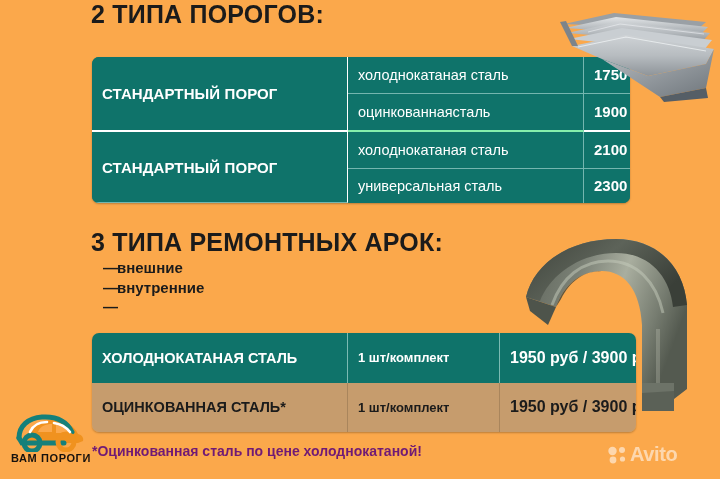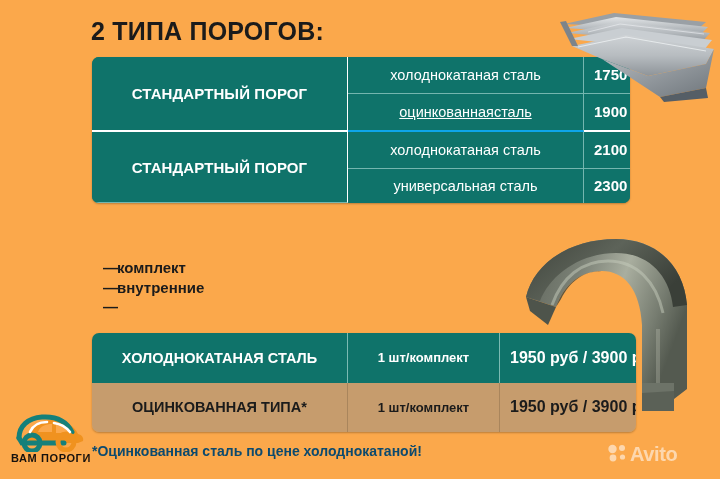--- a/index.html
+++ b/index.html
@@ -24,21 +24,21 @@
   
   .heading {
     position: absolute;
     color: #1b1b1b;
     font-weight: bold;
     letter-spacing: .2px;
     white-space: nowrap;
   }
   #heading-sills {
     left: 91px;
-    top: 17px;
+    top: 0;
     font-size: 25px;
   }
   #heading-arches {
     left: 91px;
     top: 228px;
     font-size: 25px;
   }
 
   
   #arch-types-list {
@@ -67,21 +67,21 @@
     border-collapse: separate;
     border-spacing: 0;
     table-layout: fixed;
     border-radius: 7px;
     overflow: hidden;
     box-shadow: 0 1px 2px rgba(0,0,0,.25);
   }
   .ptable td {
     padding: 0 10px;
     vertical-align: middle;
-    text-align: center;
+    text-align: left;
     white-space: nowrap;
   }
 
   
   #sills-table {
     left: 92px;
     top: 57px;
     width: 538px;
     height: 146px;
     background: #0f736a;
@@ -99,21 +99,21 @@
     font-size: 15px;
     font-weight: bold;
     letter-spacing: .1px;
     margin-left: 9px;
   }
   #sills-table td.group-cell.grp-top { border-bottom: 2px solid #ffffff; }
   #sills-table td.material-cell {
     font-size: 14.5px;
     font-weight: normal;
   }
-  #sills-table td.material-cell.row-split { border-bottom: 2px solid #0ea5e9; text-decoration: underline; }
+  #sills-table td.material-cell.row-split { border-bottom: 2px solid #86efac; }
   #sills-table td.price-cell {
     font-size: 15px;
     font-weight: bold;
   }
   #sills-table td.price-cell.row-split { border-bottom: 2px solid #ffffff; }
 
   
   #arches-table {
     left: 92px;
     top: 333px;
@@ -140,21 +140,21 @@
   #arches-table td.qty-cell  { font-size: 13px;   font-weight: bold; }
   #arches-table td.price-cell{ font-size: 16px;   font-weight: bold; }
 
   
   #footnote {
     position: absolute;
     left: 92px;
     top: 443px;
     font-size: 14px;
     font-weight: bold;
-    color: #0c4a6e;
+    color: #701a75;
     white-space: nowrap;
   }
 
   
   #sill-photo {
     position: absolute;
     left: 556px;
     top: 2px;
     width: 164px;
     height: 100px;
@@ -194,21 +194,21 @@
     color: #17120e;
     white-space: nowrap;
   }
 
   
   #avito-watermark {
     position: absolute;
     left: 607px;
     top: 444px;
     display: flex;
-    align-items: flex-start;
+    align-items: flex-end;
     opacity: .55;
   }
   #avito-dots { margin-right: 3px; }
   #avito-label {
     font-size: 20px;
     font-weight: bold;
     color: #ffffff;
     letter-spacing: -.4px;
     line-height: 1;
   }
@@ -236,44 +236,45 @@
         <td class="material-cell">холоднокатаная сталь</td>
         <td class="price-cell last-col">2100 руб</td>
       </tr>
       <tr>
         <td class="material-cell">универсальная сталь</td>
         <td class="price-cell last-col">2300 руб</td>
       </tr>
     </tbody>
   </table>
 
+  <div class="heading" id="heading-arches">3 ТИПА РЕМОНТНЫХ АРОК:</div>
 
   <div id="arch-types-list">
     <div class="bullet-row">
       <span class="bullet-dash">—</span>
-      <span>комплект</span>
+      <span>внешние</span>
     </div>
     <div class="bullet-row">
       <span class="bullet-dash">—</span>
       <span>внутренние</span>
     </div>
     <div class="bullet-row">
       <span class="bullet-dash">—</span>
     </div>
   </div>
 
   <table class="ptable" id="arches-table">
     <tbody>
       <tr class="row-cold">
         <td class="name-cell" style="width:235px">ХОЛОДНОКАТАНАЯ СТАЛЬ</td>
         <td class="qty-cell" style="width:131px">1 шт/комплект</td>
         <td class="price-cell last-col">1950 руб / 3900 руб</td>
       </tr>
       <tr class="row-galv">
-        <td class="name-cell">ОЦИНКОВАННАЯ ТИПА*</td>
+        <td class="name-cell">ОЦИНКОВАННАЯ СТАЛЬ*</td>
         <td class="qty-cell">1 шт/комплект</td>
         <td class="price-cell last-col">1950 руб / 3900 руб</td>
       </tr>
     </tbody>
   </table>
 
   <div id="footnote">*Оцинкованная сталь по цене холоднокатаной!</div>
 
   <svg id="sill-photo" viewBox="0 0 164 100">
     <defs>

